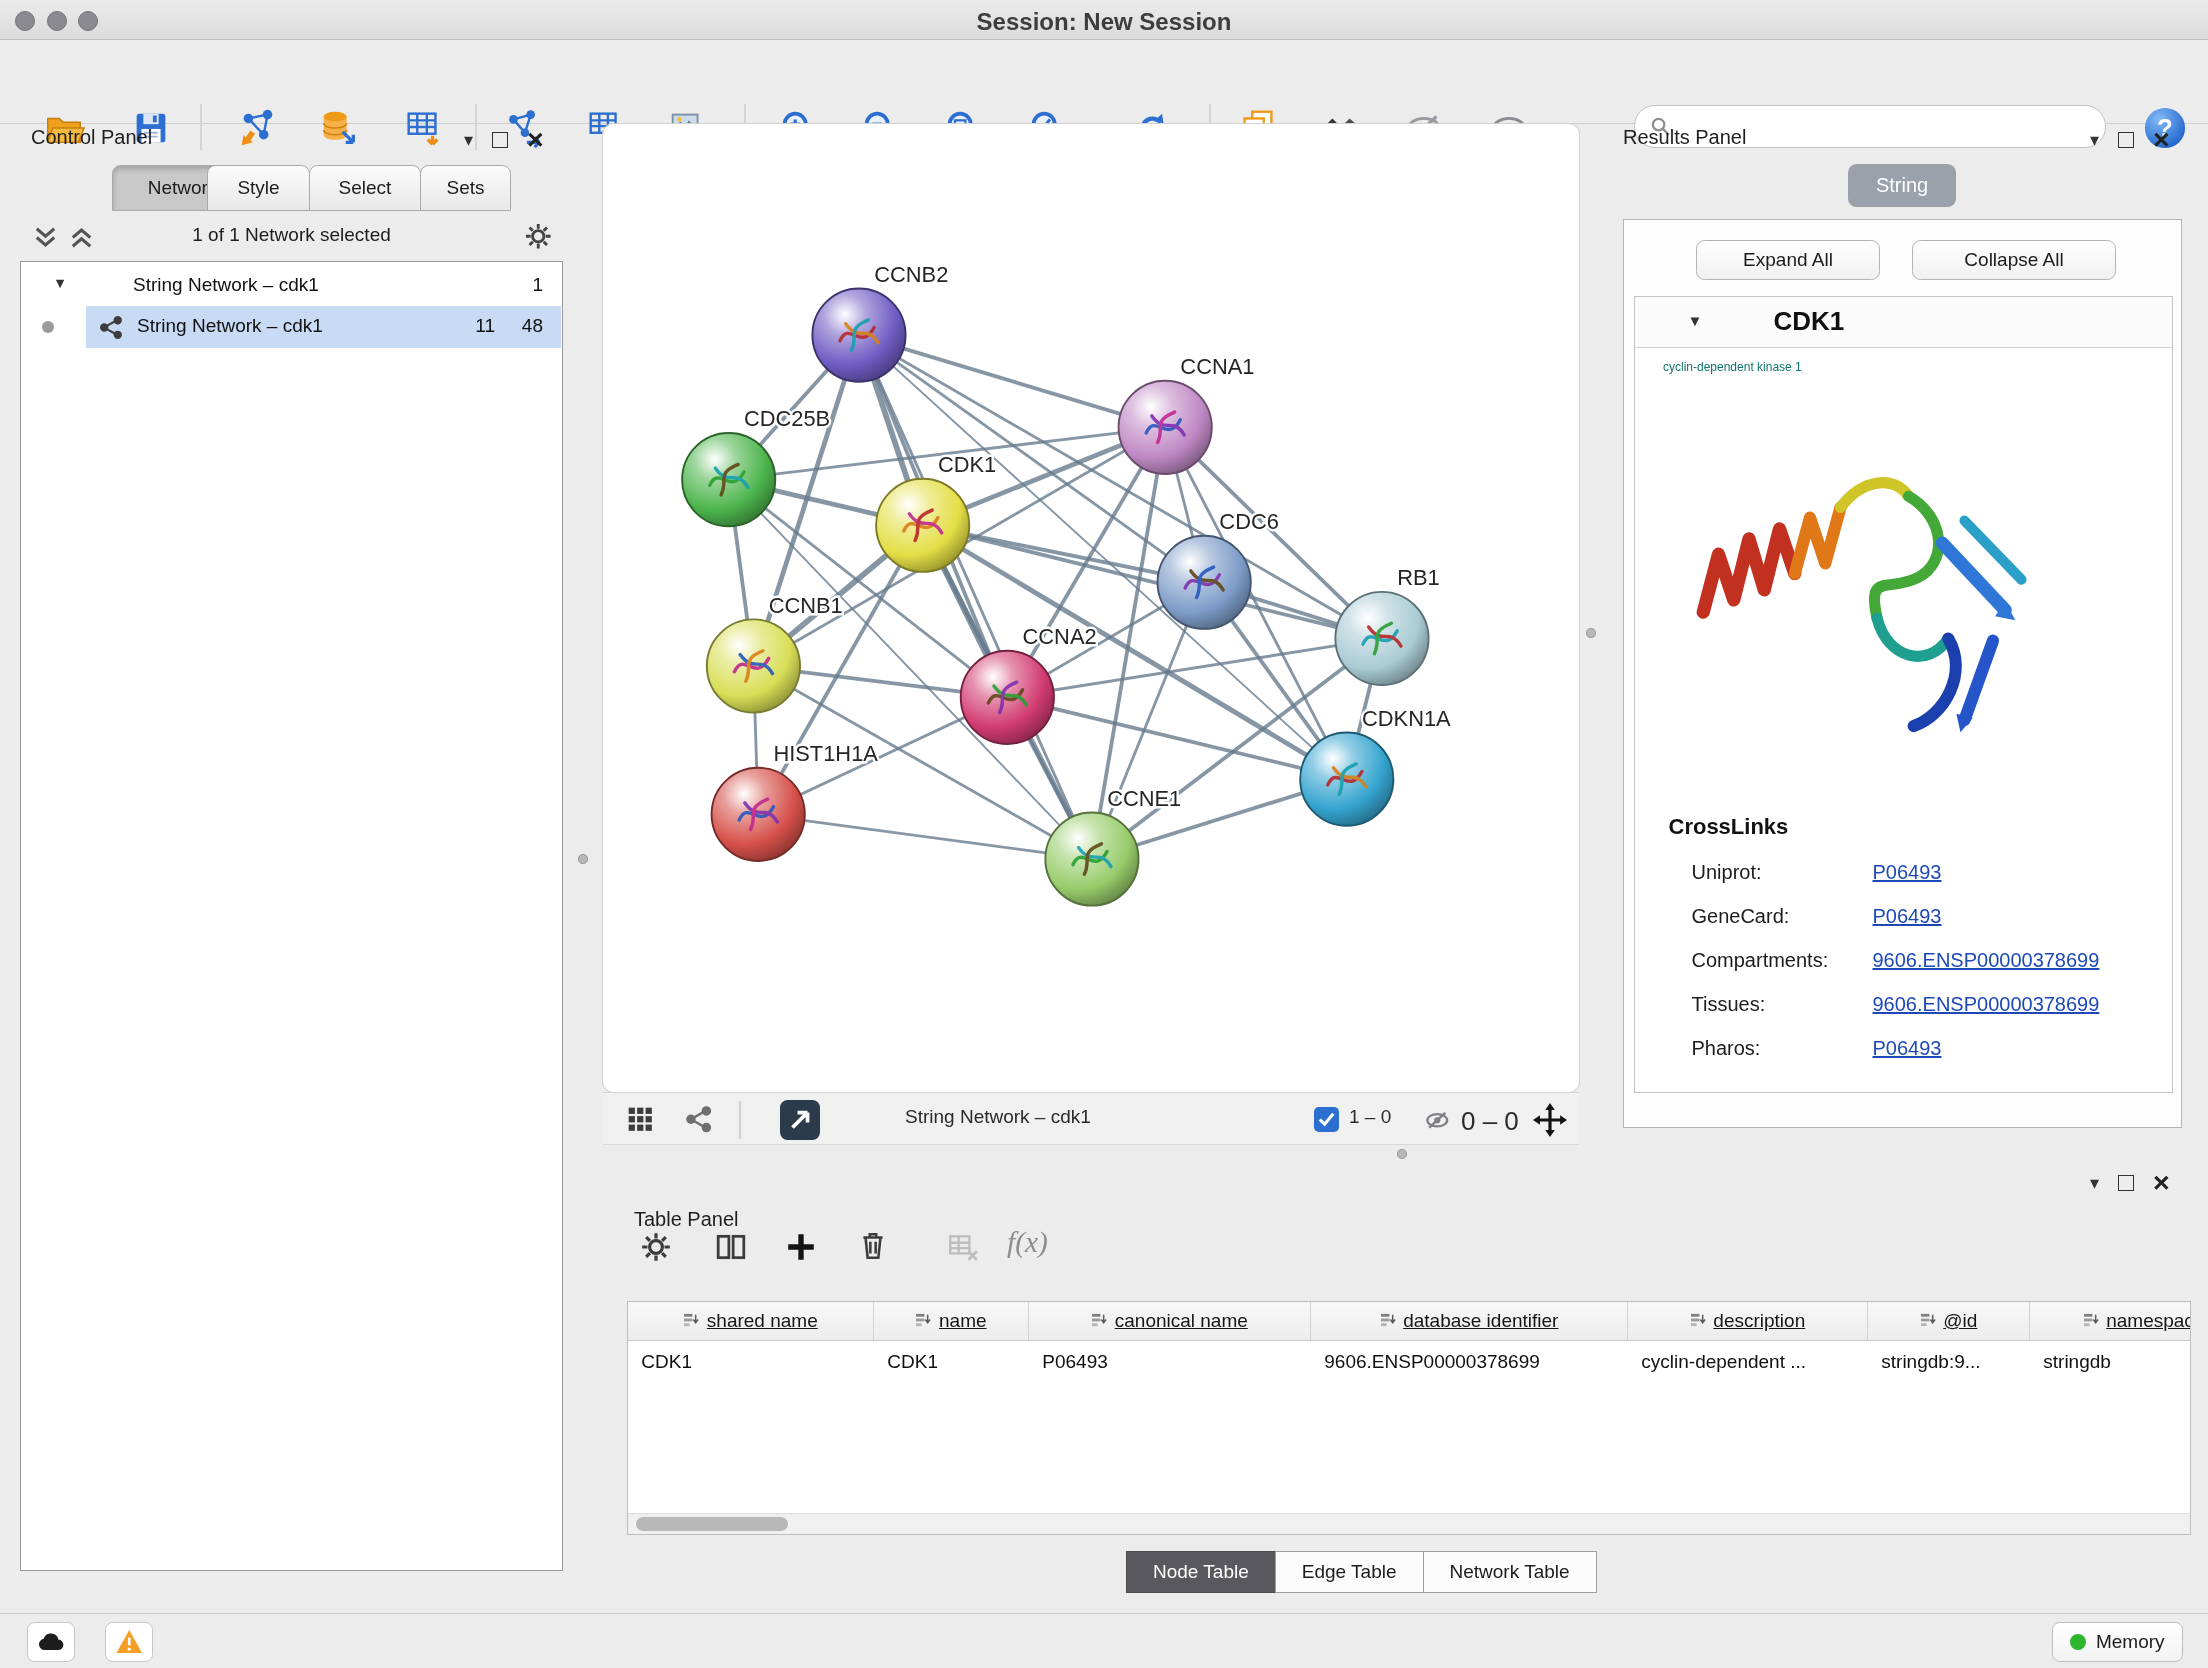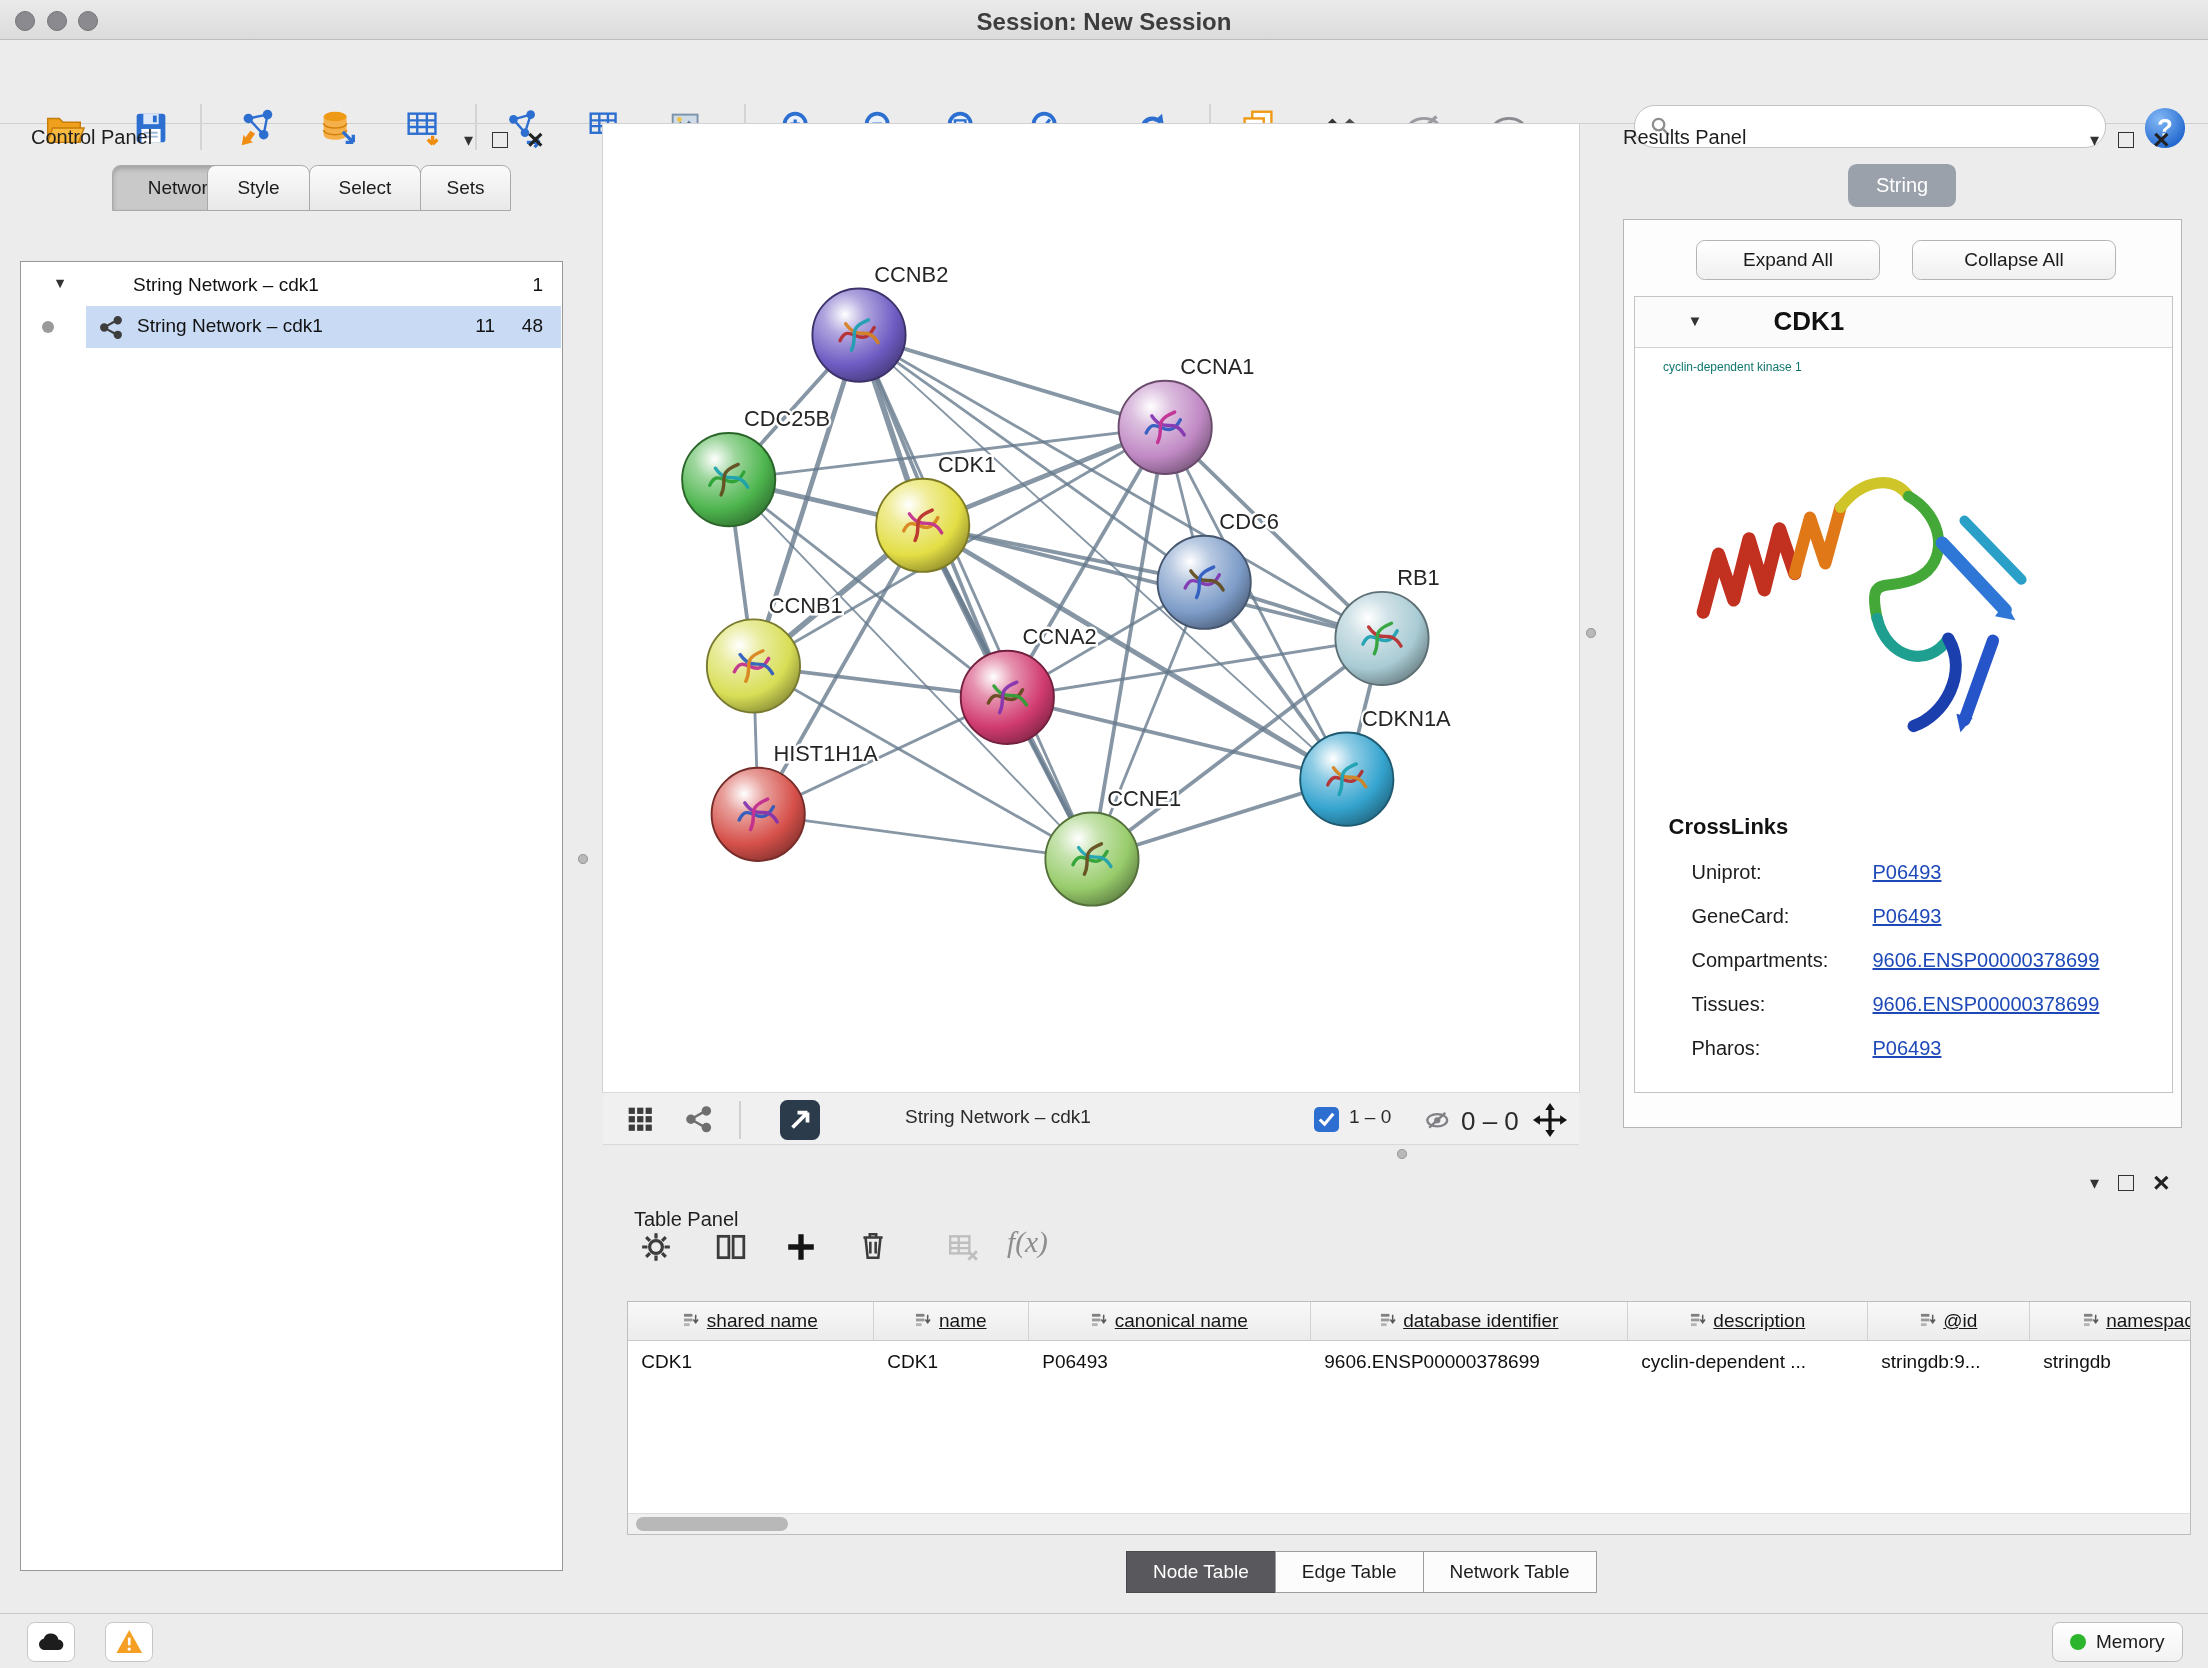--- a/index.html
+++ b/index.html
@@ -219,20 +219,41 @@
     <span class="pc-tri">▾</span>
     <span class="pc-box"></span>
     <span class="pc-x">×</span>
   </div>
 
   <div class="cp-tab sel abs" style="left:68px;width:141px">Network</div>
   <div class="cp-tab abs" style="left:207px;width:103px">Style</div>
   <div class="cp-tab abs" style="left:309px;width:112px">Select</div>
   <div class="cp-tab abs" style="left:420px;width:91px">Sets</div>
 
+  <div class="abs" style="left:20px;top:217px;width:543px;height:40px;">
+    <svg class="abs" style="left:13.3px;top:7.6px" width="25" height="25" viewBox="0 0 20 20">
+        <g fill="none" stroke="#555" stroke-width="2.4">
+          <path d="M3 3l7 6 7-6"></path>
+          <path d="M3 10l7 6 7-6"></path>
+        </g>
+      </svg>
+    <svg class="abs" style="left:49px;top:7.6px" width="25" height="25" viewBox="0 0 20 20">
+        <g fill="none" stroke="#555" stroke-width="2.4">
+          <path d="M3 17l7-6 7 6"></path>
+          <path d="M3 10l7-6 7 6"></path>
+        </g>
+      </svg>
+    <div class="abs" style="left:0;top:6.7px;width:543px;text-align:center;font-size:19px;color:#1d1d1d">1 of 1 Network selected</div>
+    <svg class="abs" style="left:504px;top:4.8px" width="28.5" height="28.5" viewBox="0 0 30 30">
+        <g fill="none" stroke="#444" stroke-width="3">
+          <circle cx="15" cy="15" r="6"></circle>
+          <path d="M15 2v5M15 23v5M2 15h5M23 15h5M5.8 5.8l3.5 3.5M20.7 20.7l3.5 3.5M24.2 5.8l-3.5 3.5M9.3 20.7l-3.5 3.5"></path>
+        </g>
+      </svg>
+  </div>
 
   <div class="abs" style="left:20px;top:261px;width:543px;height:1310px;background:#fff;border:1.9px solid #979797;">
     <div class="abs" style="left:0;top:5.7px;width:539px;height:38px;">
       <span class="abs" style="left:32px;top:7.6px;font-size:14.3px;color:#333">▼</span>
       <span class="abs treetext" style="left:112px;top:6.7px">String Network – cdk1</span>
       <span class="abs treetext" style="left:476px;top:6.7px;width:46px;text-align:right">1</span>
     </div>
     <div class="abs" style="left:0;top:44px;width:539px;height:42px;">
       <div class="abs" style="left:65px;top:0;width:475px;height:42px;background:#c9daf4;"></div>
       <span class="abs" style="left:21px;top:15px;width:12.4px;height:12.4px;border-radius:50%;background:#9a9a9a;"></span>
@@ -243,21 +264,21 @@
             <circle cx="18" cy="5" r="3"></circle>
             <circle cx="18" cy="19" r="3"></circle>
           </g>
         </svg>
       <span class="abs treetext" style="left:116px;top:8.6px">String Network – cdk1</span>
       <span class="abs treetext" style="left:428px;top:8.6px;width:46px;text-align:right">11</span>
       <span class="abs treetext" style="left:476px;top:8.6px;width:46px;text-align:right">48</span>
     </div>
   </div>
 
-  <div class="abs" style="left:603px;top:124px;width:976px;height:968px;background:#fff;outline:1px solid #d2d2d2;">
+  <div class="abs" style="left:603px;top:124px;width:976px;height:968px;background:#fff;outline:1px solid #d2d2d2;border-radius:10px;">
     <svg id="net-svg" width="976" height="968" viewBox="0 0 1026 1018">
         <defs>
           <radialGradient id="ng0" cx="35%" cy="28%" r="80%">
             <stop offset="0%" stop-color="#ffffff"></stop>
             <stop offset="28%" stop-color="#b0a5de"></stop>
             <stop offset="68%" stop-color="#6f5cc3"></stop>
             <stop offset="100%" stop-color="#453979"></stop>
           </radialGradient>
           <radialGradient id="ng1" cx="35%" cy="28%" r="80%">
             <stop offset="0%" stop-color="#ffffff"></stop>

